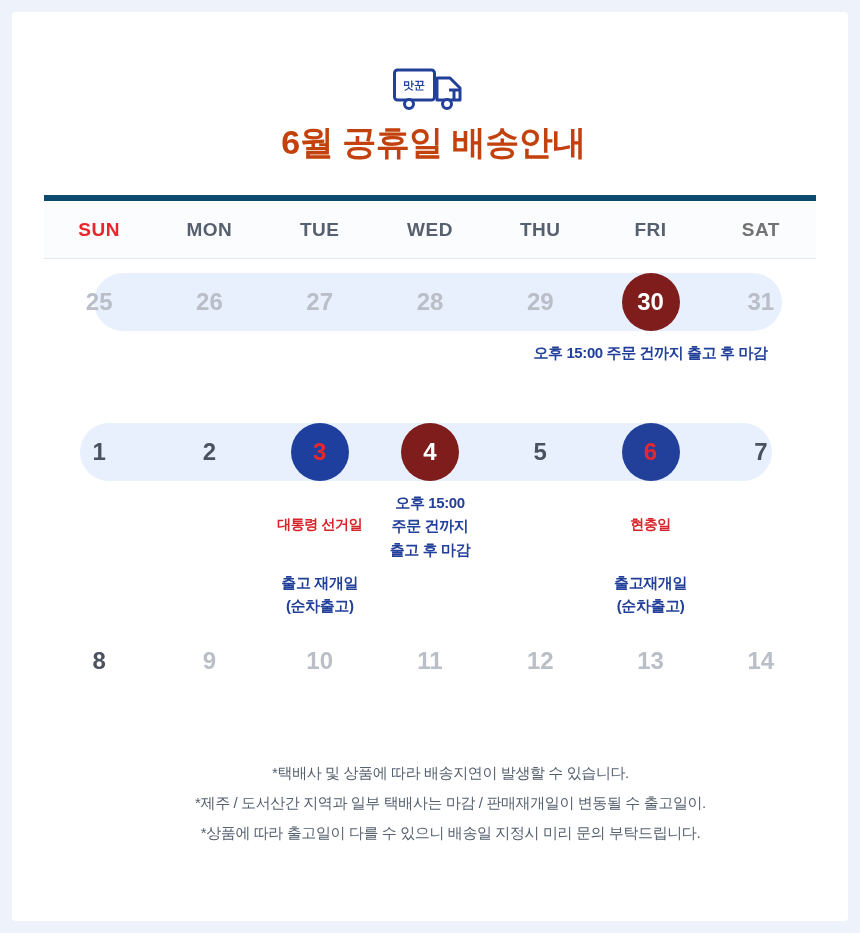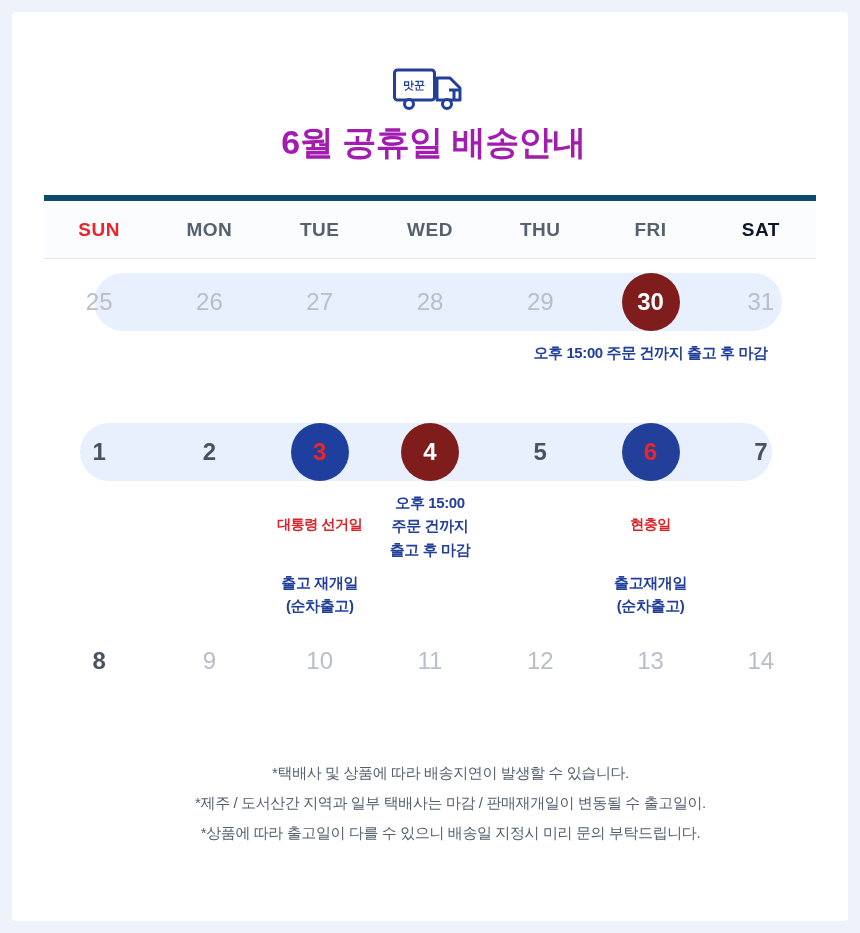--- a/index.html
+++ b/index.html
@@ -32,21 +32,21 @@
   }
   .truck-icon {
     display: block;
     margin: 0 auto 10px auto;
     width: 74px;
     height: 46px;
   }
   .title {
     font-size: 34px;
     font-weight: bold;
-    color: #a21caf;
+    color: #c2410c;
     letter-spacing: -0.5px;
     margin-top: 4px;
     padding-left: 7px;
   }
 
   
   .calendar {
     width: 772px;
     margin: 29px auto 0 auto;
   }
@@ -60,21 +60,21 @@
   }
   .dow {
     flex: 1;
     text-align: center;
     font-size: 19px;
     font-weight: 600;
     color: #57606e;
     letter-spacing: 0.5px;
   }
   .dow.sun { color: #e8262c; }
-  .dow.sat { color: #0f172a; }
+  .dow.sat { color: #737373; }
 
   .week {
     display: flex;
     position: relative;
   }
   .week.highlight::before {
     content: "";
     position: absolute;
     left: 50px;
     right: 34px;
@@ -101,21 +101,21 @@
     align-items: center;
     justify-content: center;
     width: 58px;
     height: 58px;
     border-radius: 50%;
     font-size: 24px;
     font-weight: bold;
     color: #4f5866;
     line-height: 1;
   }
-  .daynum.muted { color: #b9bec7; font-weight: normal; }
+  .daynum.muted { color: #b9bec7; font-weight: bold; }
   .daynum.dark  { color: #4a5260; }
   .daynum.circle-navy { background: #7f1d1d; color: #ffffff; }
   .daynum.circle-red  { background: #1f3f9e; color: #e8262c; }
   .daynum.circle-red2 { background: #22409a; color: #e8262c; }
 
   .note {
     margin-top: 10px;
     font-size: 15px;
     line-height: 1.55;
     color: #22409a;

